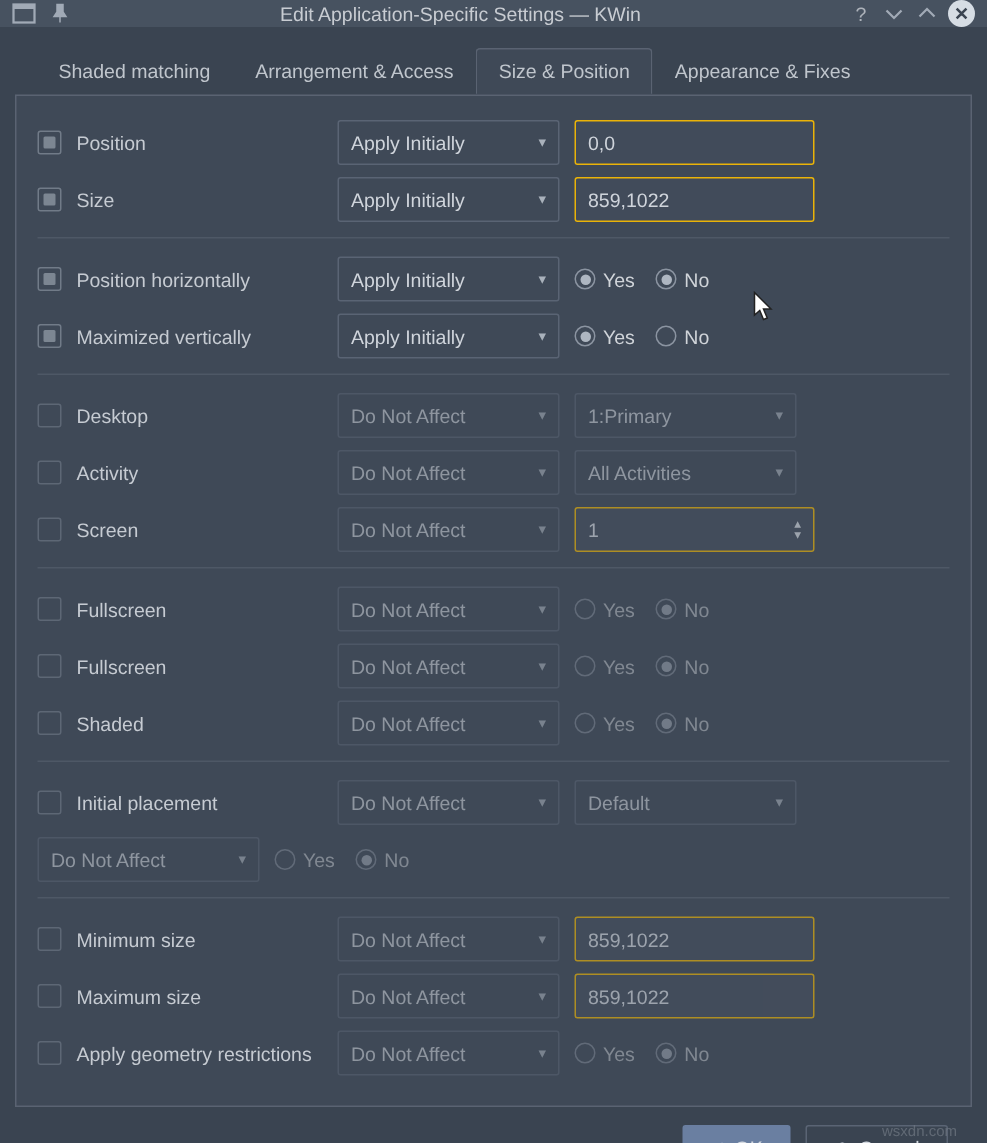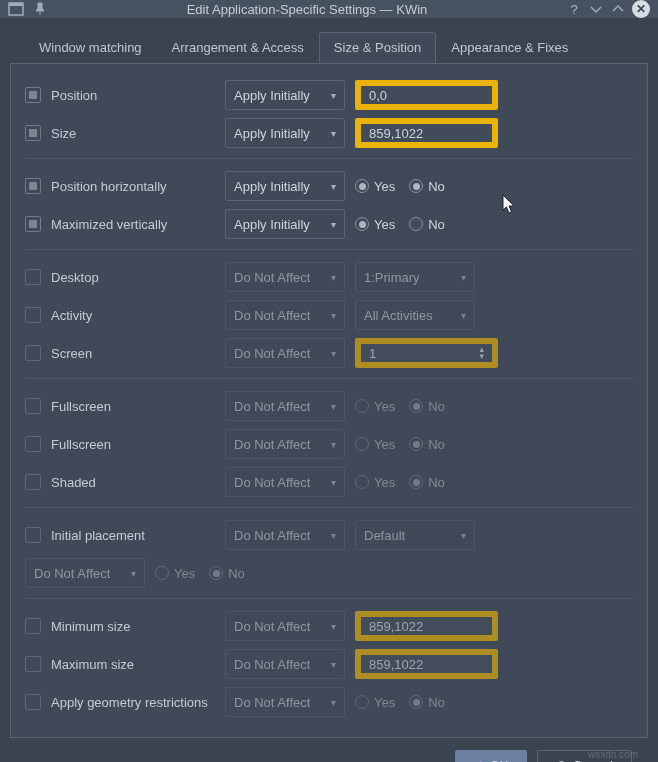--- a/index.html
+++ b/index.html
@@ -21,25 +21,25 @@
 .tab.active { border: 1px solid #5a6372; border-bottom: 1px solid #3f4957; background: #3f4957; border-radius: 3px 3px 0 0; }
 .panel { border: 1px solid #5a6372; flex: 1; padding: 14px 14px; overflow: auto; background: #3f4957; }
 
 .row { display: flex; align-items: center; min-height: 34px; gap: 10px; margin-bottom: 4px; }
 .chk-cell { width: 190px; display: flex; align-items: center; gap: 10px; }
 .chk { width: 16px; height: 16px; border: 1px solid #717b88; border-radius: 2px; display: inline-block; position: relative; flex-shrink: 0; }
 .chk.on::after { content: ""; position: absolute; inset: 3px; background: #7c8692; border-radius: 1px; }
 .chk.dim { opacity: 0.6; }
 .lbl { color: #c6cbd2; }
 
-.combo { width: 120px; height: 30px; border: 1px solid #5a6474; border-radius: 2px; display: flex; align-items: center; padding: 0 8px; justify-content: space-between; color: #cfd4db; background: #3f4957; }
+.combo { width: 148px; height: 30px; border: 1px solid #5a6474; border-radius: 2px; display: flex; align-items: center; padding: 0 8px; justify-content: space-between; color: #cfd4db; background: #3f4957; }
 .combo.dim { opacity: 0.55; }
 .combo .arr { font-size: 10px; color: #a9b1bb; }
 
-.textin { width: 143px; height: 30px; border: 6px solid #eab308; border-radius: 2px; background: #414b5a; color: #cfd4db; padding: 0 8px; display: flex; align-items: center; }
+.textin { width: 160px; height: 30px; border: 1px solid #eab308; border-radius: 2px; background: #414b5a; color: #cfd4db; padding: 0 8px; display: flex; align-items: center; }
 .textin.dim { opacity: 0.65; background: #454f5e; }
 
 .radios { display: flex; gap: 14px; align-items: center; }
 .radio { display: flex; align-items: center; gap: 5px; }
 .rdot { width: 14px; height: 14px; border: 1px solid #8b94a1; border-radius: 50%; display: inline-flex; align-items: center; justify-content: center; }
 .rdot.sel::after { content: ""; width: 7px; height: 7px; border-radius: 50%; background: #aeb6c1; }
 .radio.dim { opacity: 0.45; }
 
 .sep { height: 1px; background: #4e5866; margin: 8px 0 10px 0; }
 
@@ -84,21 +84,21 @@
           <svg viewBox="0 0 16 16">
             <path d="M3 10 L8 5 L13 10" fill="none" stroke="#b8c0cc" stroke-width="1.5"></path>
           </svg>
         </span>
       <span class="close-btn">✕</span>
     </div>
   </div>
 
   <div class="content">
     <div class="tabs">
-      <div class="tab">Window matching</div>
+      <div class="tab">Shaded matching</div>
       <div class="tab">Arrangement &amp; Access</div>
       <div class="tab active">Size &amp; Position</div>
       <div class="tab">Appearance &amp; Fixes</div>
     </div>
 
     <div class="panel">
 
       <div class="row">
         <div class="chk-cell">
           <span class="chk on"></span>

